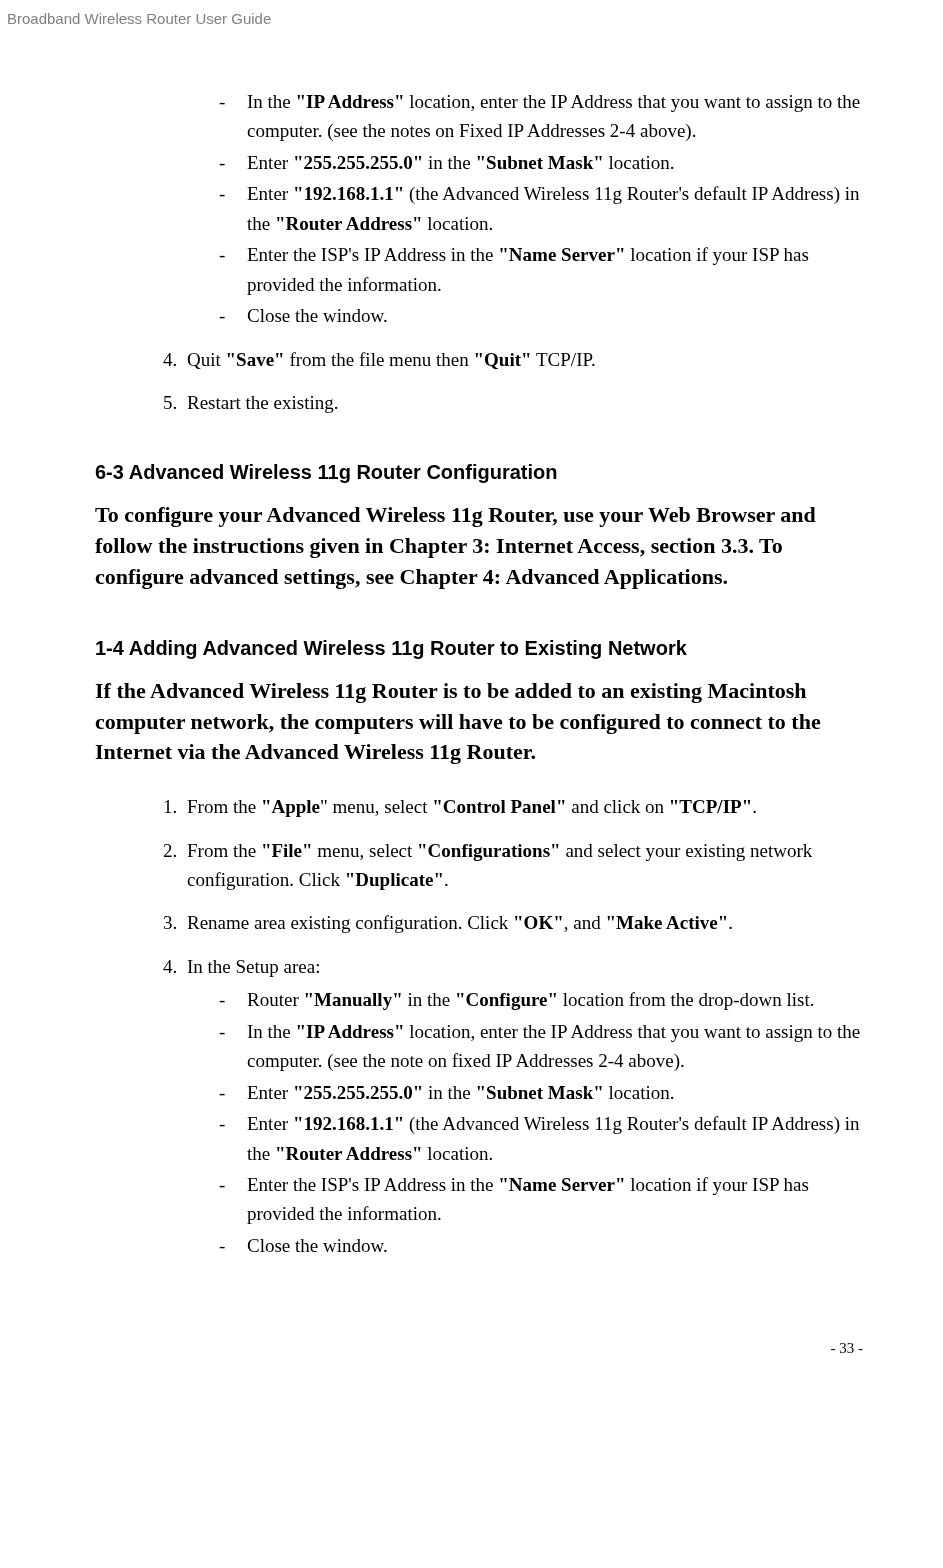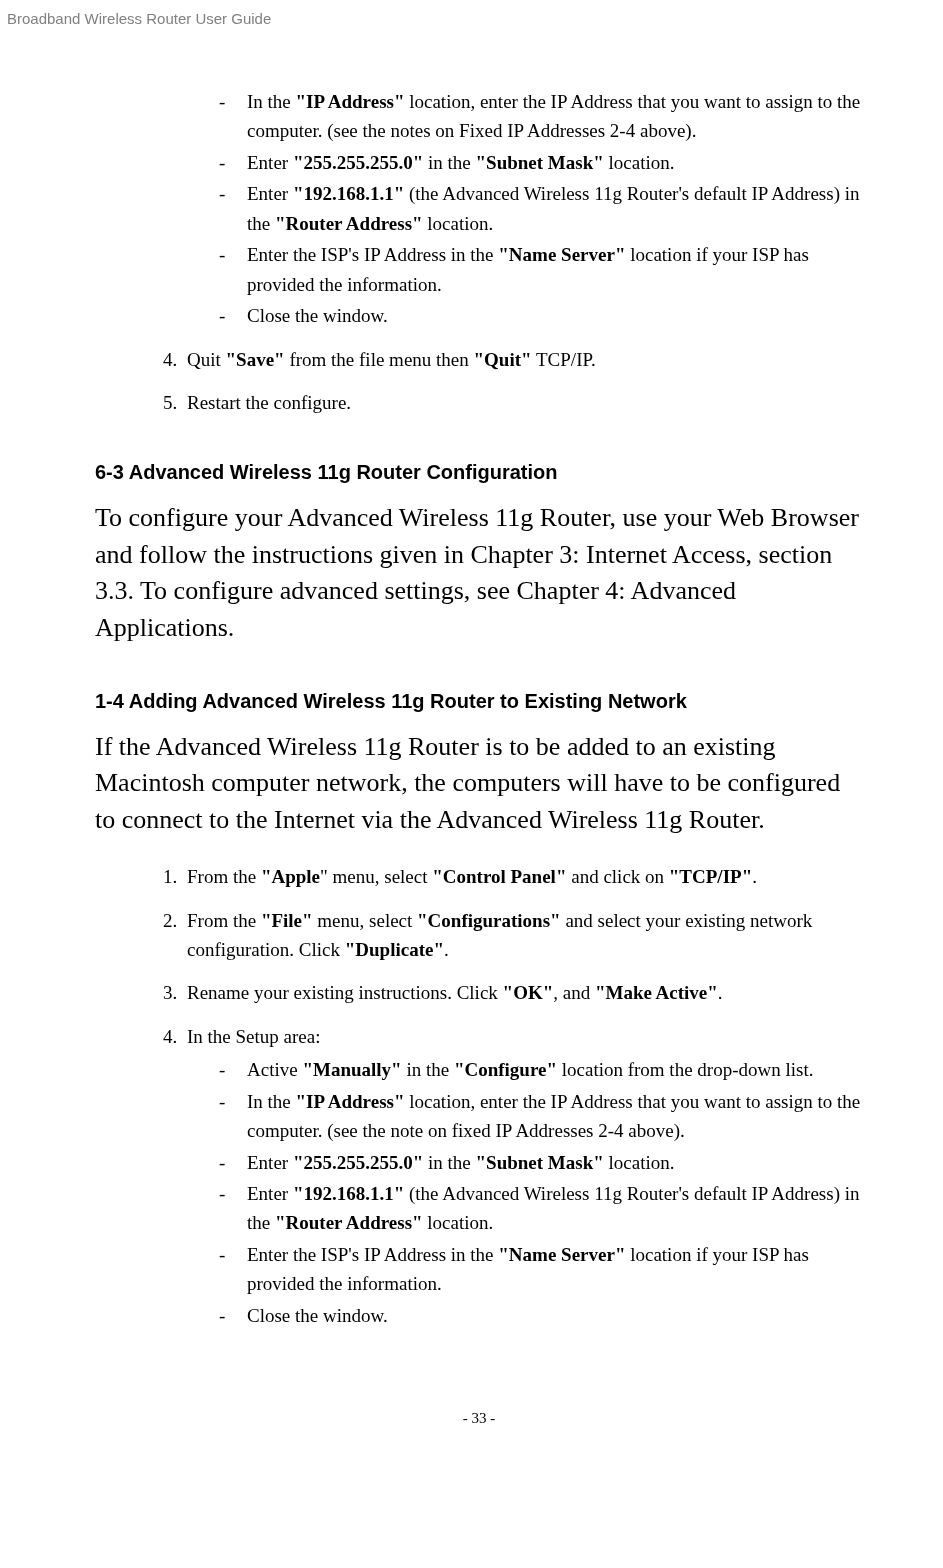--- a/index.html
+++ b/index.html
@@ -54,27 +54,28 @@
     top: 0;
   }
   .section-heading {
     font-family: Arial, Helvetica, sans-serif;
     font-weight: bold;
     font-size: 20px;
     margin-top: 44px;
     margin-bottom: 16px;
   }
   .para {
-    font-size: 26px;
+    font-size: 22px;
     line-height: 1.4;
     margin-bottom: 24px;
+    font-weight: bold;
   }
   .bold { font-weight: bold; }
   .footer {
-    text-align: center;
+    text-align: right;
     font-size: 15px;
     margin-top: 80px;
     color: #000;
   }
 </style>
 </head>
 <body>
 
 <div class="page">
 
@@ -97,45 +98,45 @@
         </li>
         <li><span class="dash">-</span>
           <span>Close the window.</span>
         </li>
       </ul>
     </li>
     <li><span class="num">4.</span>
       <span>Quit </span><span class="bold">"Save"</span><span> from the file menu then </span><span class="bold">"Quit"</span><span> TCP/IP.</span>
     </li>
     <li><span class="num">5.</span>
-      <span>Restart the configure.</span>
+      <span>Restart the existing.</span>
     </li>
   </ol>
 
   <div class="section-heading">6-3 Advanced Wireless 11g Router Configuration</div>
   <div class="para">To configure your Advanced Wireless 11g Router, use your Web Browser and follow the instructions given in Chapter 3: Internet Access, section 3.3. To configure advanced settings, see Chapter 4: Advanced Applications.</div>
 
   <div class="section-heading">1-4 Adding Advanced Wireless 11g Router to Existing Network</div>
   <div class="para">If the Advanced Wireless 11g Router is to be added to an existing Macintosh computer network, the computers will have to be configured to connect to the Internet via the Advanced Wireless 11g Router.</div>
 
   <ol class="ol-top">
     <li><span class="num">1.</span>
       <span>From the </span><span class="bold">"Apple</span><span>" menu, select </span><span class="bold">"Control Panel"</span><span> and click on </span><span class="bold">"TCP/IP"</span><span>.</span>
     </li>
     <li><span class="num">2.</span>
       <span>From the </span><span class="bold">"File"</span><span> menu, select </span><span class="bold">"Configurations"</span><span> and select your existing network configuration. Click </span><span class="bold">"Duplicate"</span><span>.</span>
     </li>
     <li><span class="num">3.</span>
-      <span>Rename your existing instructions. Click </span><span class="bold">"OK"</span><span>, and </span><span class="bold">"Make Active"</span><span>.</span>
+      <span>Rename area existing configuration. Click </span><span class="bold">"OK"</span><span>, and </span><span class="bold">"Make Active"</span><span>.</span>
     </li>
     <li><span class="num">4.</span>
       <span>In the Setup area:</span>
       <ul class="sub-list" style="margin-top:4px;">
         <li><span class="dash">-</span>
-          <span>Active </span><span class="bold">"Manually"</span><span> in the </span><span class="bold">"Configure"</span><span> location from the drop-down list.</span>
+          <span>Router </span><span class="bold">"Manually"</span><span> in the </span><span class="bold">"Configure"</span><span> location from the drop-down list.</span>
         </li>
         <li><span class="dash">-</span>
           <span>In the </span><span class="bold">"IP Address"</span><span> location, enter the IP Address that you want to assign to the computer. (see the note on fixed IP Addresses 2-4 above).</span>
         </li>
         <li><span class="dash">-</span>
           <span>Enter </span><span class="bold">"255.255.255.0"</span><span> in the </span><span class="bold">"Subnet Mask"</span><span> location.</span>
         </li>
         <li><span class="dash">-</span>
           <span>Enter </span><span class="bold">"192.168.1.1"</span><span> (the Advanced Wireless 11g Router's default IP Address) in the </span><span class="bold">"Router Address"</span><span> location.</span>
         </li>

